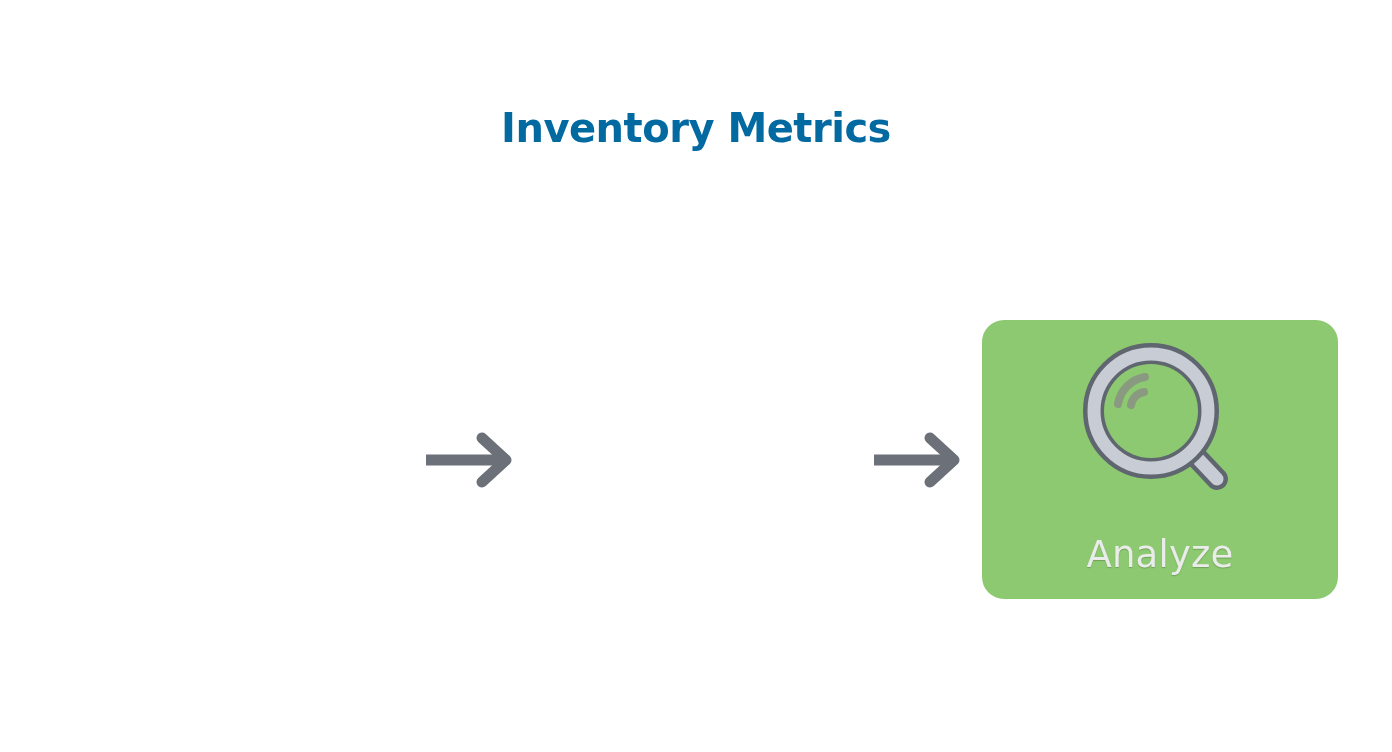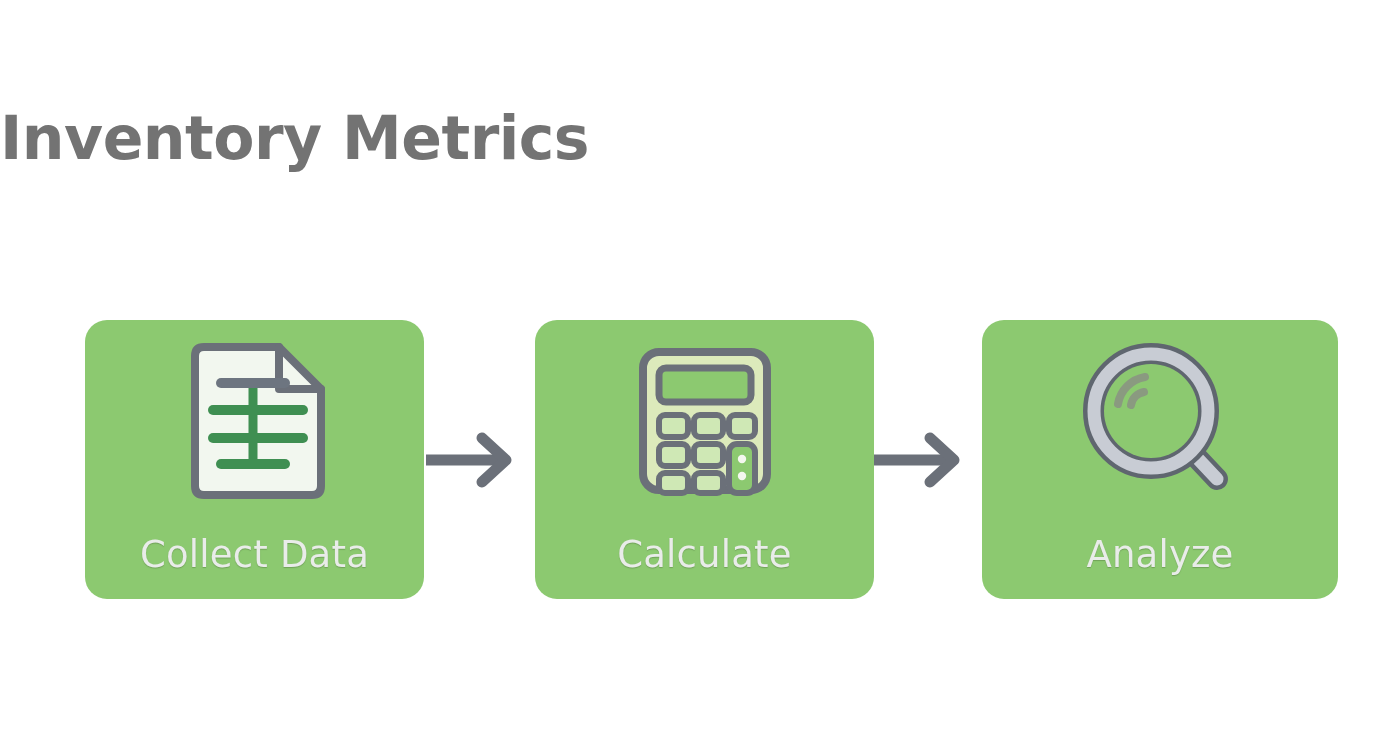--- a/index.html
+++ b/index.html
@@ -21,25 +21,26 @@
     height: 752px;
     background: #ffffff;
   }
 
   
   .page-title {
     position: absolute;
     left: 0;
     top: 108px;
     width: 1392px;
+    text-align: center;
     font-family: "DejaVu Sans", sans-serif;
-    font-size: 60px;
+    font-size: 40px;
     font-weight: bold;
     letter-spacing: -0.5px;
-    color: #737373;
+    color: #0369a1;
     line-height: 1;
     white-space: nowrap;
   }
 
   
   .flow-row {
     position: absolute;
     left: 85px;
     top: 320px;
     width: 1232px;
@@ -100,74 +101,28 @@
 </style>
 </head>
 <body>
 
 <div id="stage">
 
   <div class="page-title">Inventory Metrics</div>
 
   <div class="flow-row">
 
-    <div class="step-card card-0">
-      <div class="step-icon">
-        <svg width="148" height="160" viewBox="0 0 148 160" aria-hidden="true">
-
-          <path d="M14 14 Q14 5 23 5 L98 5 L140 47 L140 144 Q140 153 131 153 L23 153 Q14 153 14 144 Z" fill="#f2f7ef" stroke="#6b7079" stroke-width="8" stroke-linejoin="round" stroke-linecap="round"></path>
-
-          <path d="M98 5 L98 47 L140 47" fill="none" stroke="#6b7079" stroke-width="8" stroke-linejoin="round" stroke-linecap="round"></path>
-
-          <line x1="72" y1="41" x2="72" y2="122" stroke="#3f8f52" stroke-width="9" stroke-linecap="round"></line>
-
-          <line x1="40" y1="41" x2="104" y2="41" stroke="#6d7580" stroke-width="10" stroke-linecap="round"></line>
-
-          <line x1="32" y1="68" x2="122" y2="68" stroke="#3f8f52" stroke-width="10" stroke-linecap="round"></line>
-
-          <line x1="32" y1="96" x2="122" y2="96" stroke="#3f8f52" stroke-width="10" stroke-linecap="round"></line>
-
-          <line x1="40" y1="122" x2="104" y2="122" stroke="#3f8f52" stroke-width="10" stroke-linecap="round"></line>
-        </svg>
-      </div>
-      <div class="step-label">Collect Data</div>
-    </div>
 
     <div class="flow-arrow arrow-0">
       <svg width="96" height="56" viewBox="0 0 96 56" aria-hidden="true">
         <line x1="2" y1="28" x2="74" y2="28" stroke="#6b7079" stroke-width="11" stroke-linecap="butt"></line>
         <polyline points="58,6 82,28 58,50" fill="none" stroke="#6b7079" stroke-width="11" stroke-linecap="round" stroke-linejoin="round"></polyline>
       </svg>
     </div>
 
-    <div class="step-card card-1">
-      <div class="step-icon">
-        <svg width="148" height="160" viewBox="0 0 148 160" aria-hidden="true">
-
-          <rect x="12" y="10" width="124" height="138" rx="16" ry="16" fill="#dceabb" stroke="#6b7079" stroke-width="8"></rect>
-
-          <rect x="28" y="26" width="92" height="34" rx="7" ry="7" fill="#8cc970" stroke="#6b7079" stroke-width="7"></rect>
-
-          <rect x="28" y="73" width="29" height="22" rx="6" ry="6" fill="#cfe8b5" stroke="#6b7079" stroke-width="6"></rect>
-          <rect x="28" y="102" width="29" height="22" rx="6" ry="6" fill="#cfe8b5" stroke="#6b7079" stroke-width="6"></rect>
-          <rect x="28" y="131" width="29" height="20" rx="6" ry="6" fill="#cfe8b5" stroke="#6b7079" stroke-width="6"></rect>
-
-          <rect x="63" y="73" width="29" height="22" rx="6" ry="6" fill="#cfe8b5" stroke="#6b7079" stroke-width="6"></rect>
-          <rect x="63" y="102" width="29" height="22" rx="6" ry="6" fill="#cfe8b5" stroke="#6b7079" stroke-width="6"></rect>
-          <rect x="63" y="131" width="29" height="20" rx="6" ry="6" fill="#cfe8b5" stroke="#6b7079" stroke-width="6"></rect>
-
-          <rect x="98" y="73" width="26" height="22" rx="6" ry="6" fill="#cfe8b5" stroke="#6b7079" stroke-width="6"></rect>
-
-          <rect x="98" y="102" width="26" height="49" rx="8" ry="8" fill="#8cc970" stroke="#6b7079" stroke-width="6"></rect>
-          <circle cx="111" cy="117" r="4.2" fill="#f4f7ef"></circle>
-          <circle cx="111" cy="134" r="4.2" fill="#f4f7ef"></circle>
-        </svg>
-      </div>
-      <div class="step-label">Calculate</div>
-    </div>
 
     <div class="flow-arrow arrow-1">
       <svg width="96" height="56" viewBox="0 0 96 56" aria-hidden="true">
         <line x1="2" y1="28" x2="74" y2="28" stroke="#6b7079" stroke-width="11" stroke-linecap="butt"></line>
         <polyline points="58,6 82,28 58,50" fill="none" stroke="#6b7079" stroke-width="11" stroke-linecap="round" stroke-linejoin="round"></polyline>
       </svg>
     </div>
 
     <div class="step-card card-2">
       <div class="step-icon">

